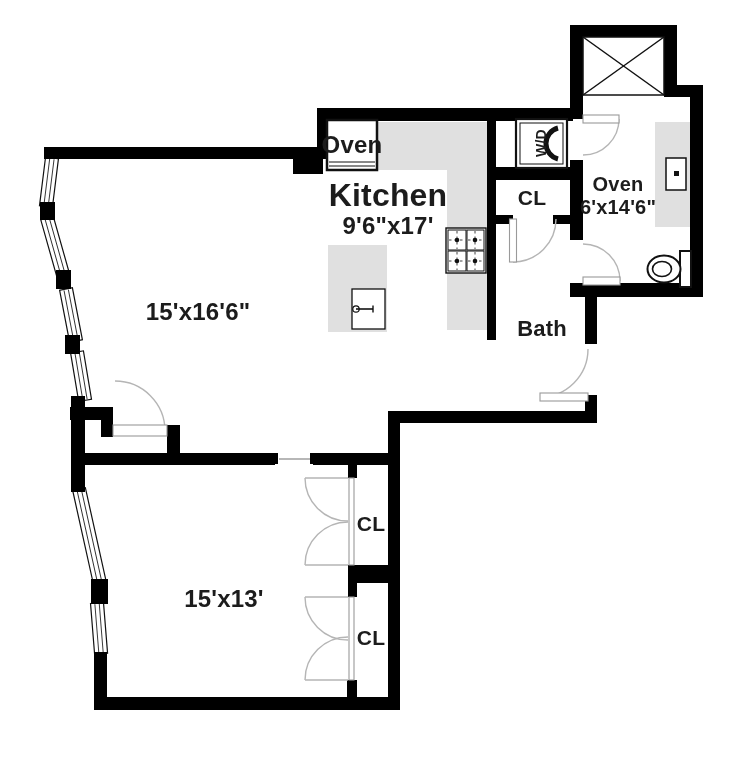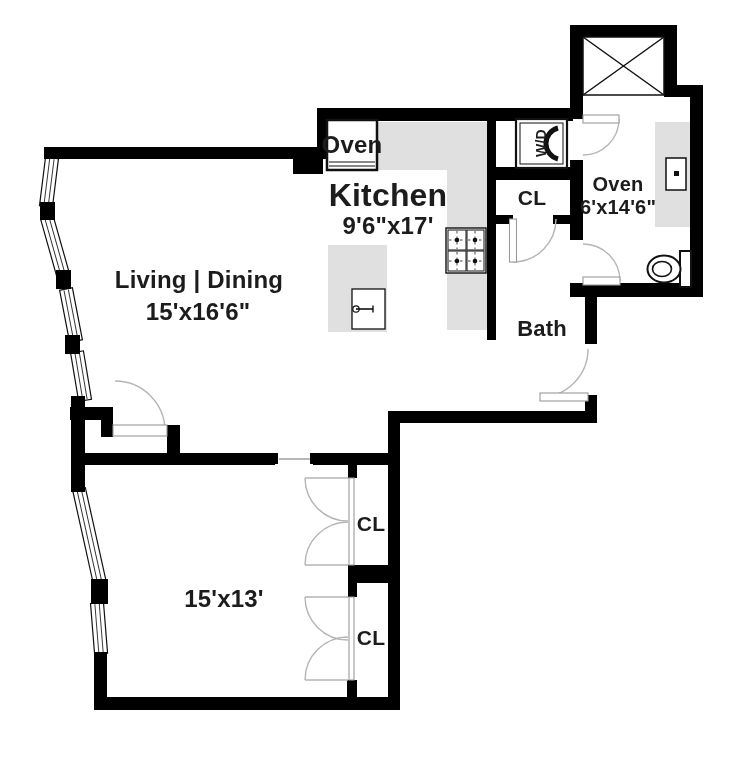--- a/index.html
+++ b/index.html
@@ -211,18 +211,17 @@
 </svg>
 
   <div class="lbl" style="left:352px;top:145px;font-size:24px;">Oven</div>
   <div class="lbl" style="left:388px;top:195px;font-size:32px;">Kitchen</div>
   <div class="lbl" style="left:388px;top:226px;font-size:24px;">9'6"x17'</div>
   <div class="lbl rot" style="left:541px;top:143px;font-size:14px;">W/D</div>
   <div class="lbl" style="left:532px;top:197px;font-size:21px;">CL</div>
   <div class="lbl" style="left:618px;top:184px;font-size:20px;">Oven</div>
   <div class="lbl" style="left:618px;top:207px;font-size:20px;">6'x14'6"</div>
   <div class="lbl" style="left:542px;top:329px;font-size:22px;">Bath</div>
-  <div class="lbl" style="left:199px;top:280px;font-size:24px;">Living | Dining</div>
   <div class="lbl" style="left:198px;top:312px;font-size:24px;">15'x16'6"</div>
   <div class="lbl" style="left:224px;top:599px;font-size:24px;">15'x13'</div>
   <div class="lbl" style="left:371px;top:523px;font-size:21px;">CL</div>
   <div class="lbl" style="left:371px;top:637px;font-size:21px;">CL</div>
 </div>
 
 </body></html>

